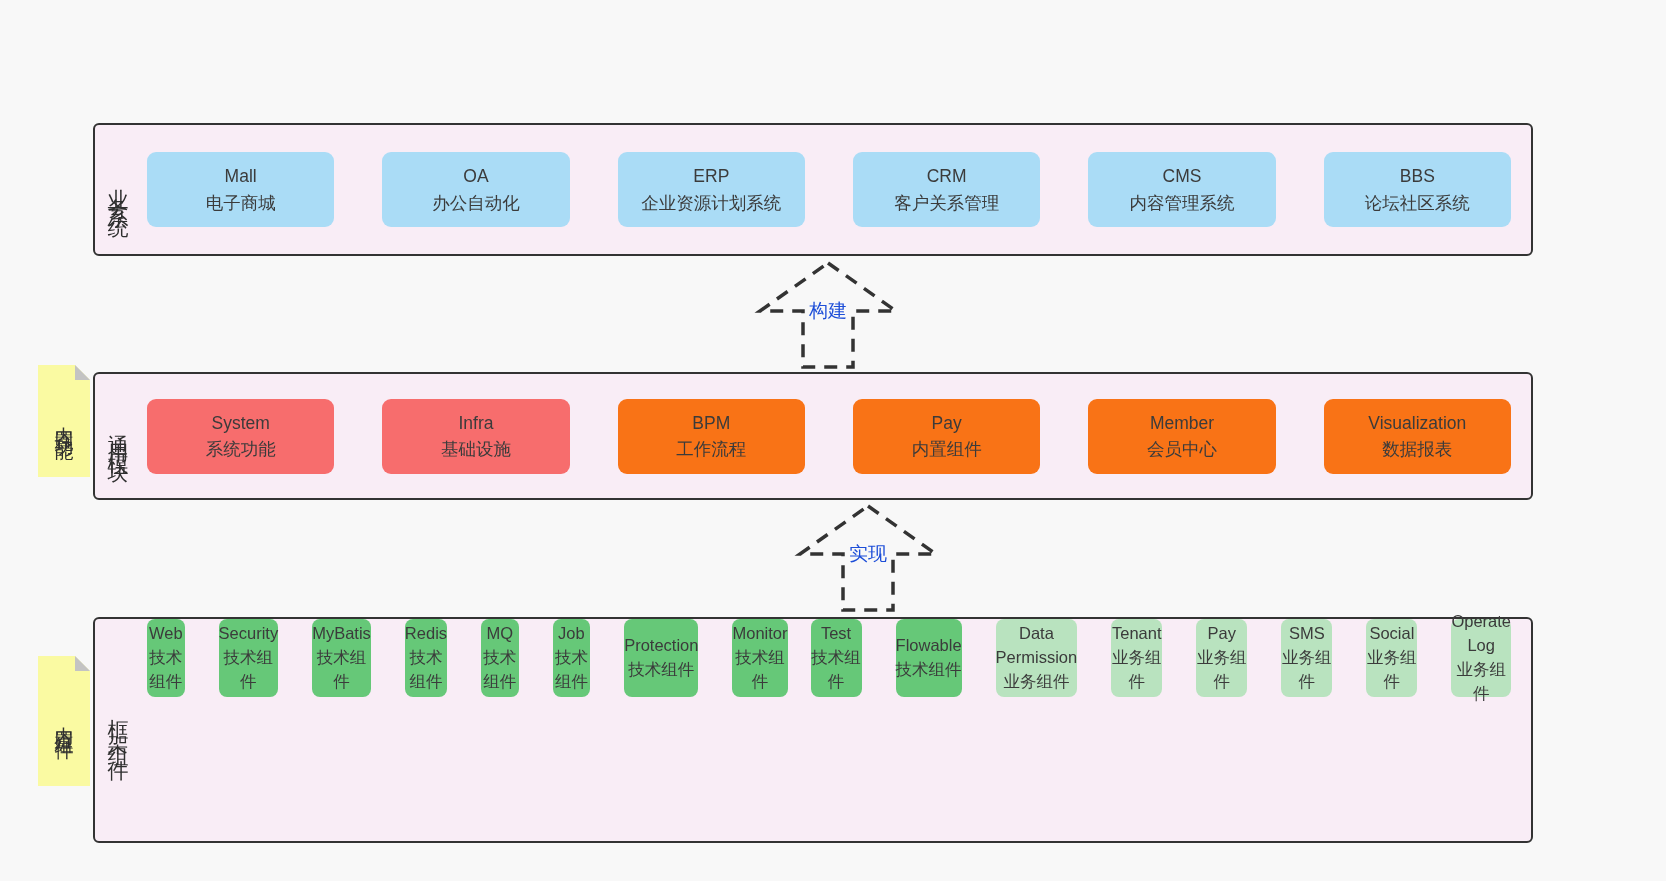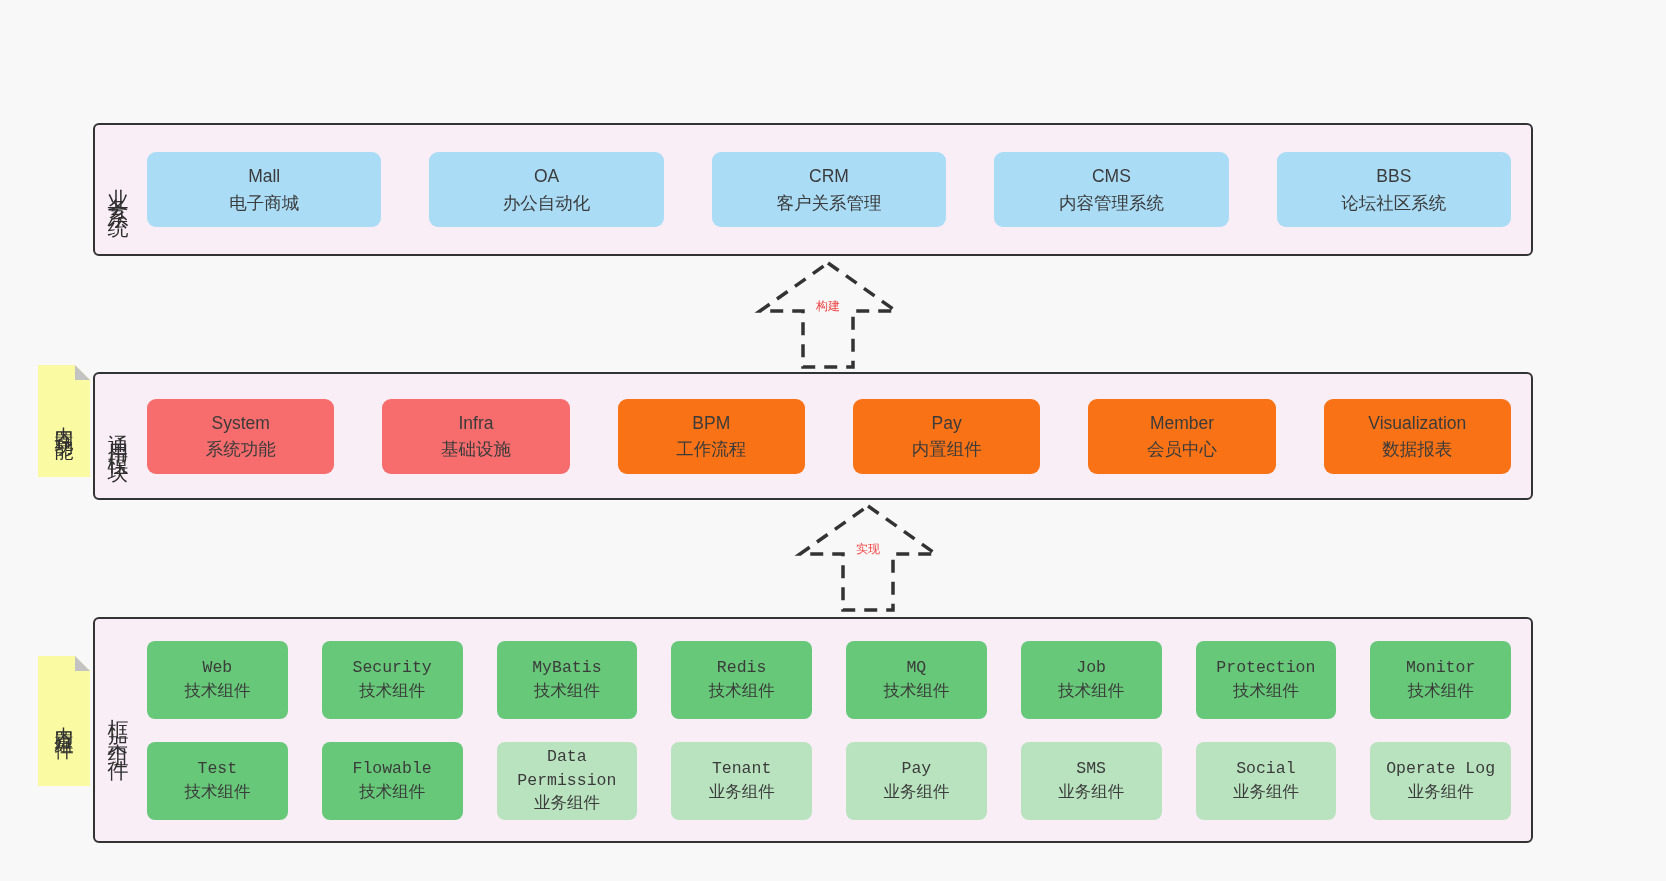--- a/index.html
+++ b/index.html
@@ -28,22 +28,22 @@
     display:flex;align-items:center;justify-content:center;
     writing-mode:vertical-rl;text-orientation:upright;
     font-size:21px;letter-spacing:9px;color:#2f2f2f;
   }
   .band3 .band-label{letter-spacing:14px;}
   .boxes{
     flex:1;display:flex;align-items:center;
     gap:48px;padding:0 20px 0 6px;
   }
   .rows{
-    flex:1;display:flex;flex-direction:column;justify-content:center;
-    gap:23px;padding:0 20px 0 6px;font-family:Liberation Mono, monospace;
+    flex:1;display:flex;flex-direction:row;justify-content:center;
+    gap:23px;padding:0 20px 0 6px;
   }
   .row{display:flex;gap:34px;}
   
   .box{
     flex:1;height:75px;border-radius:9px;
     display:flex;flex-direction:column;align-items:center;justify-content:center;
     text-align:center;font-size:17.5px;line-height:1.5;
   }
   .row .box{height:78px;font-size:16.5px;line-height:1.45;border-radius:8px;}
   .blue{background:#aadcf6;}
@@ -78,38 +78,42 @@
   .arrow1{left:748px;top:257px;}
   .arrow2{left:788px;top:500px;}
   .arrow svg{position:absolute;inset:0;}
   .arrow-outline{
     fill:none;stroke:#333;stroke-width:3.5;
     stroke-dasharray:13 9;
   }
   .arrow-label{
     position:absolute;left:50%;top:40px;transform:translateX(-50%);
     background:#f8f8f8;padding:1px 3px;
-    font-size:12px;color:#ef4444;white-space:nowrap;text-align:center;
+    font-size:19px;color:#1d4ed8;white-space:nowrap;text-align:center;
   }
 </style>
 </head>
 <body>
 
 <div class="page">
 
   <section class="band band1">
     <div class="band-label">业务系统</div>
     <div class="boxes">
       <div class="box blue">
         <div>Mall</div>
         <div>电子商城</div>
       </div>
       <div class="box blue">
         <div>OA</div>
         <div>办公自动化</div>
+      </div>
+      <div class="box blue">
+        <div>ERP</div>
+        <div>企业资源计划系统</div>
       </div>
       <div class="box blue">
         <div>CRM</div>
         <div>客户关系管理</div>
       </div>
       <div class="box blue">
         <div>CMS</div>
         <div>内容管理系统</div>
       </div>
       <div class="box blue">

